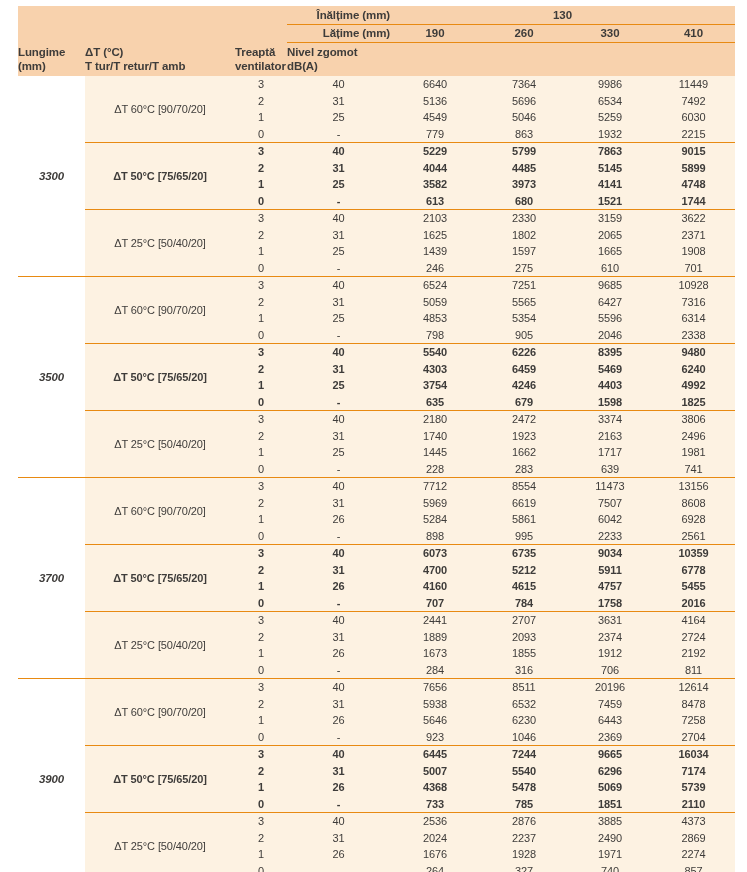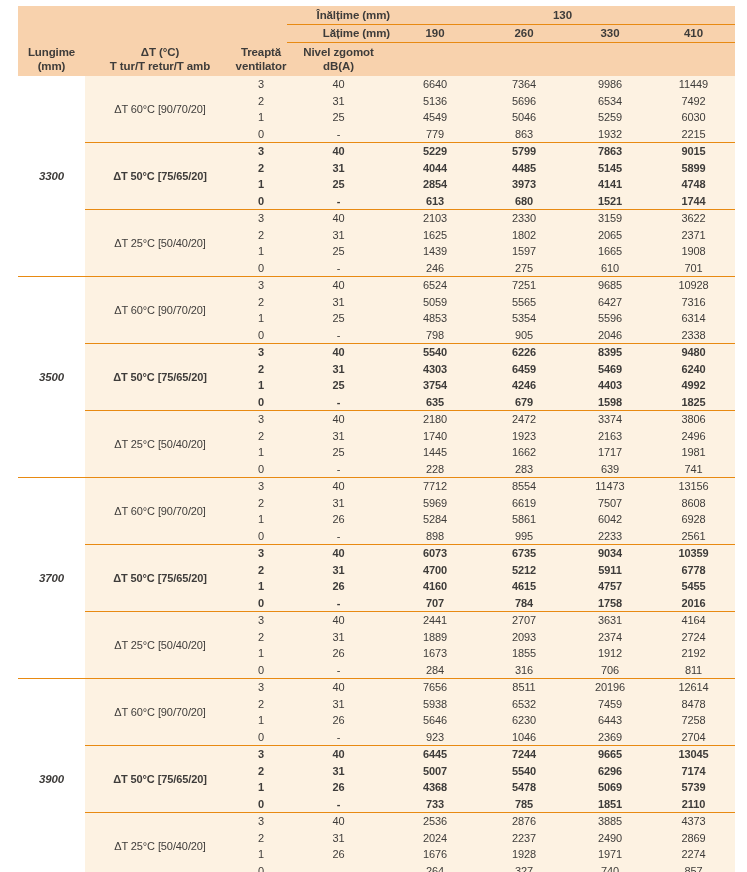--- a/index.html
+++ b/index.html
@@ -25,21 +25,21 @@
   thead th, thead td{
     background:var(--header-bg,#f8d2ad);
     font-size:11.5px;font-weight:700;letter-spacing:-0.1px;
     padding:0;color:var(--text,#3e3c3a);
   }
   tr.h1,tr.h2{height:18px}
   tr.h3{height:34px}
   thead .lbl{text-align:right;padding-left:4px;}
   thead .cv{}
   thead .u{border-bottom:1.5px solid var(--line-orange,#e88a12);}
-  tr.h3 th{text-align:center;line-height:1.25;}
+  tr.h3 th{text-align:left;line-height:1.25;}
 
   tbody td{
     background:var(--body-bg,#fdf2e2);
     text-align:center;font-size:11px;height:16.5px;padding:0;
     letter-spacing:-0.1px;
   }
   tbody td.lungime{
     background:transparent;font-weight:700;font-size:11.5px;font-style:italic;
   }
   tbody tr.bold td{font-weight:700;}
@@ -143,21 +143,21 @@
           <td>2</td>
           <td>31</td>
           <td>4044</td>
           <td>4485</td>
           <td>5145</td>
           <td>5899</td>
         </tr>
         <tr class="bold">
           <td>1</td>
           <td>25</td>
-          <td>2854</td>
+          <td>3582</td>
           <td>3973</td>
           <td>4141</td>
           <td>4748</td>
         </tr>
         <tr class="bold">
           <td>0</td>
           <td>-</td>
           <td>613</td>
           <td>680</td>
           <td>1521</td>
@@ -430,21 +430,21 @@
           <td>2369</td>
           <td>2704</td>
         </tr>
         <tr class="bold">
           <td rowspan="4" class="delta sline">ΔT 50°C [75/65/20]</td>
           <td class="sline">3</td>
           <td class="sline">40</td>
           <td class="sline">6445</td>
           <td class="sline">7244</td>
           <td class="sline">9665</td>
-          <td class="sline">13045</td>
+          <td class="sline">16034</td>
         </tr>
         <tr class="bold">
           <td>2</td>
           <td>31</td>
           <td>5007</td>
           <td>5540</td>
           <td>6296</td>
           <td>7174</td>
         </tr>
         <tr class="bold">

